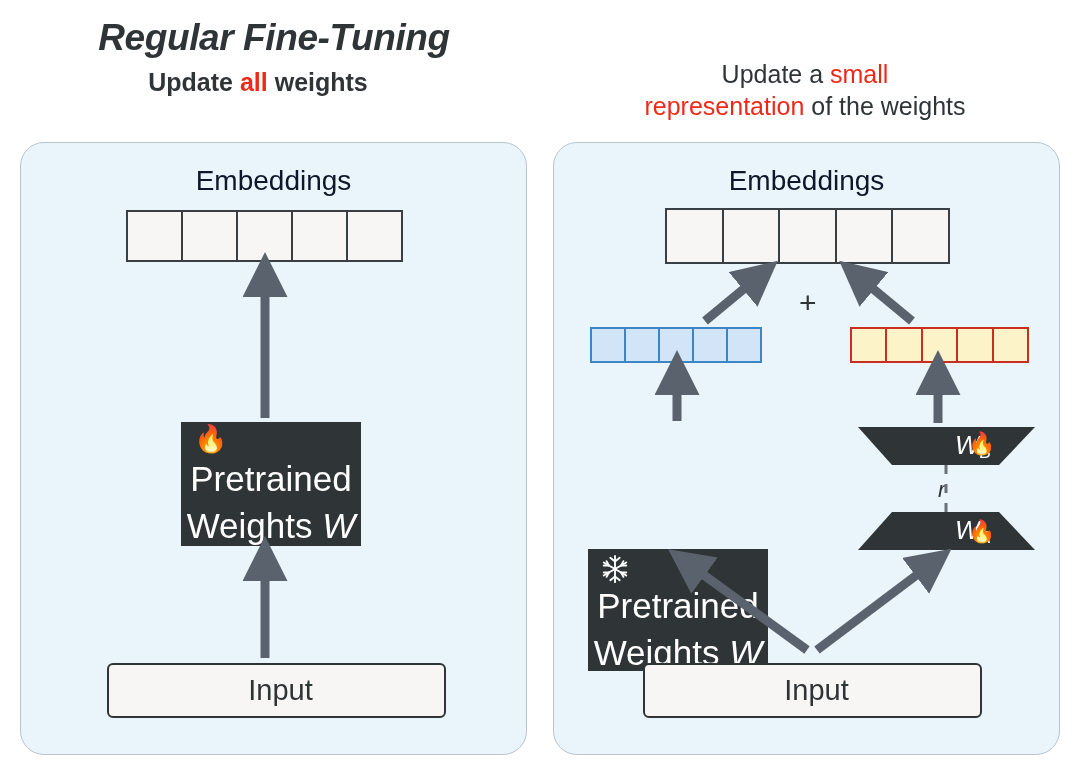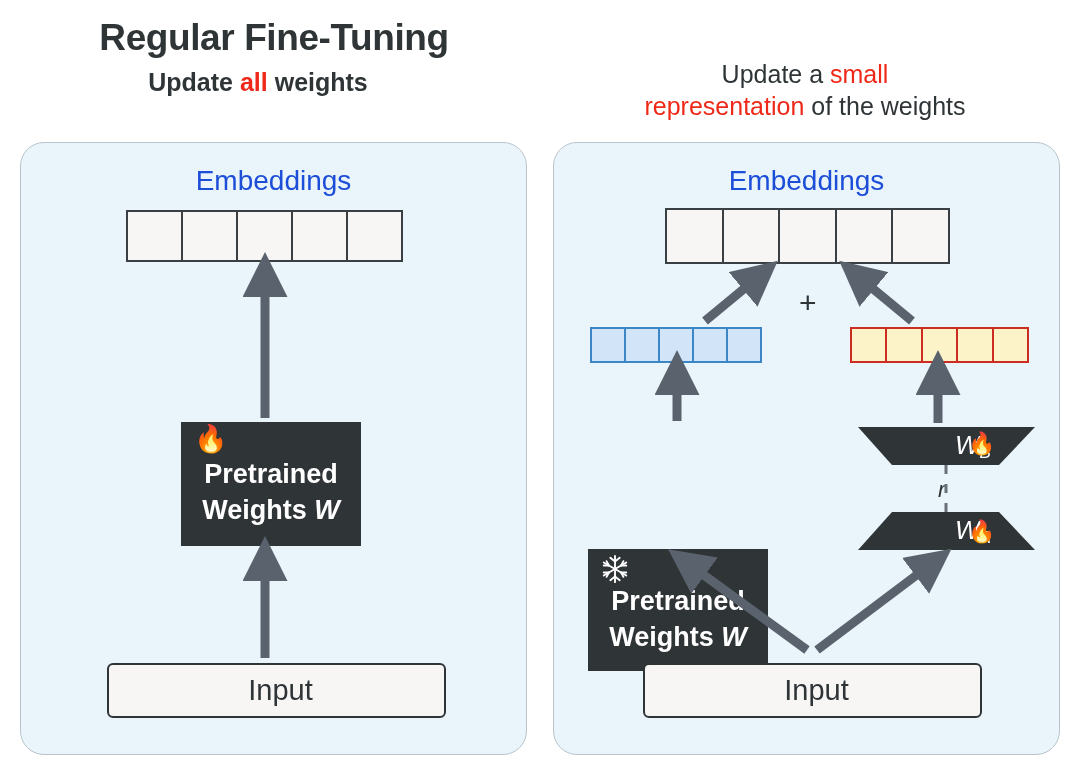--- a/index.html
+++ b/index.html
@@ -25,20 +25,21 @@
 
   
   .title {
     font-size: 37px;
     font-weight: bold;
     letter-spacing: -0.4px;
     text-align: center;
     color: #2f3437;
     line-height: 1.08;
     white-space: nowrap;
+    font-style: italic;
   }
   .subtitle {
     font-size: 25px;
     font-weight: normal;
     text-align: center;
     color: #2f3437;
     line-height: 1.28;
   }
   .hl { color: #ef2919; }
 
@@ -47,21 +48,21 @@
     background: #eaf4fb;
     border: 1px solid #b9c4cc;
     border-radius: 24px;
     box-sizing: border-box;
   }
 
   
   .section-label {
     font-size: 28px;
     text-align: center;
-    color: #1d4ed8;
+    color: #0f172a;
     white-space: nowrap;
   }
 
   
   .vector {
     display: flex;
     box-sizing: border-box;
   }
   .vector .cell {
     flex: 1 1 0;
@@ -98,24 +99,23 @@
     background: #2f3437;
     box-sizing: border-box;
     color: #ffffff;
     position: relative;
   }
   .weights-text {
     position: absolute;
     left: 0; right: 0;
     top: 34px;
     text-align: center;
-    font-size: 27px;
+    font-size: 35px;
     line-height: 1.34;
     color: #ffffff;
-    font-weight: bold;
   }
   .weights-text i { font-style: italic; }
   .state-icon {
     position: absolute;
     left: 13px;
     top: 4px;
     font-size: 27px;
     line-height: 1;
   }
   .snow-icon {

